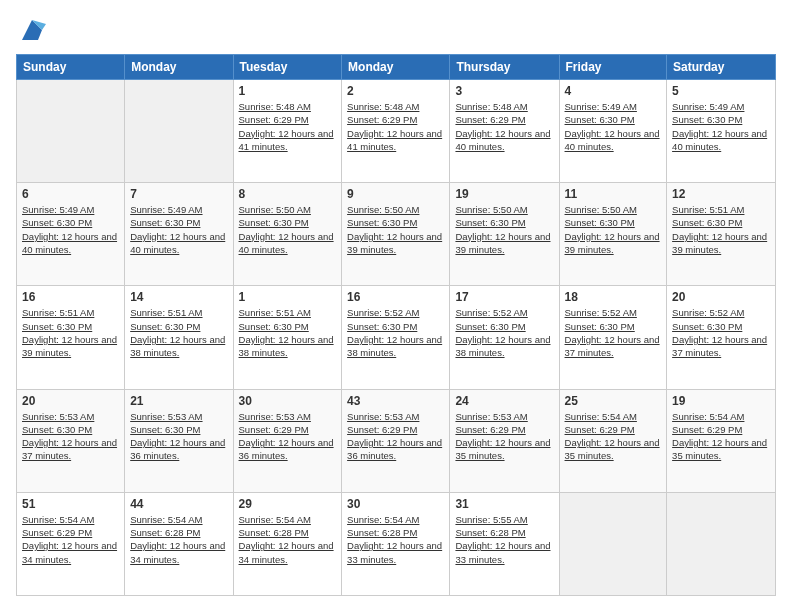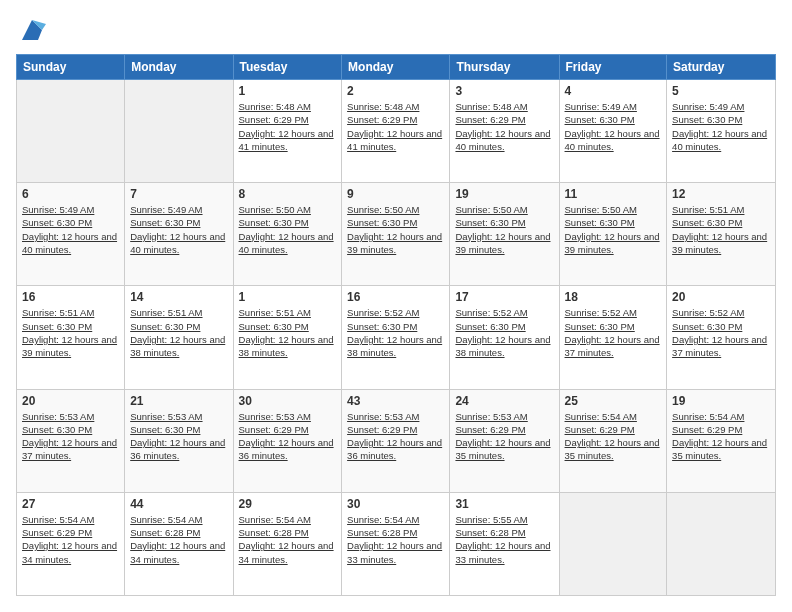--- a/index.html
+++ b/index.html
@@ -304,21 +304,21 @@
           </td>
           <td>
             <span class="day-number">19</span>
             <div class="day-info" style="white-space: pre-line;">Sunrise: 5:54 AM
 Sunset: 6:29 PM
 Daylight: 12 hours and 35 minutes.</div>
           </td>
         </tr>
         <tr>
           <td>
-            <span class="day-number">27</span>
+            <span class="day-number">51</span>
             <div class="day-info" style="white-space: pre-line;">Sunrise: 5:54 AM
 Sunset: 6:29 PM
 Daylight: 12 hours and 34 minutes.</div>
           </td>
           <td>
             <span class="day-number">44</span>
             <div class="day-info" style="white-space: pre-line;">Sunrise: 5:54 AM
 Sunset: 6:28 PM
 Daylight: 12 hours and 34 minutes.</div>
           </td>

